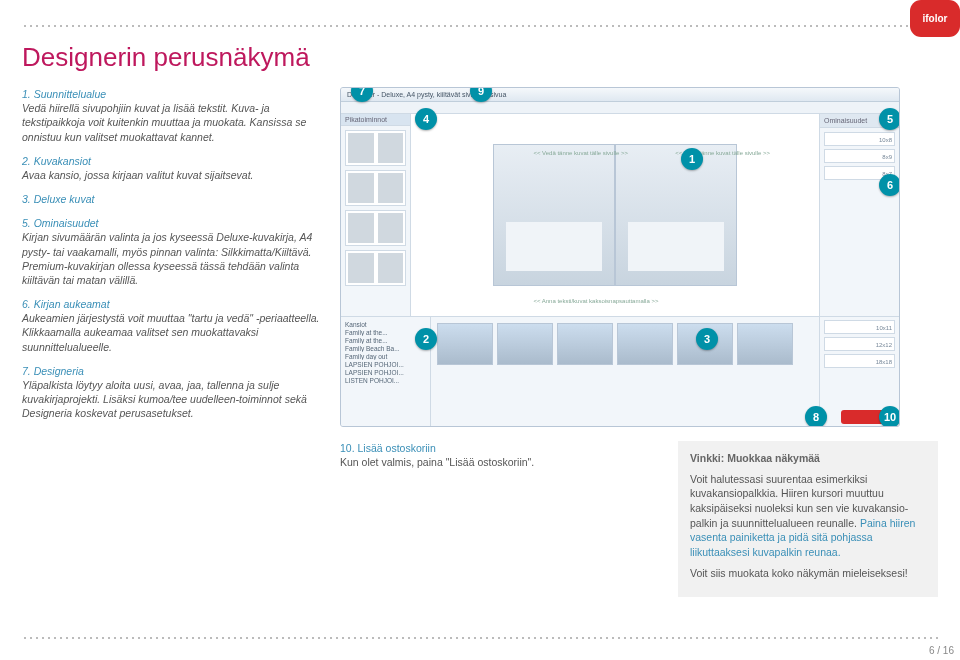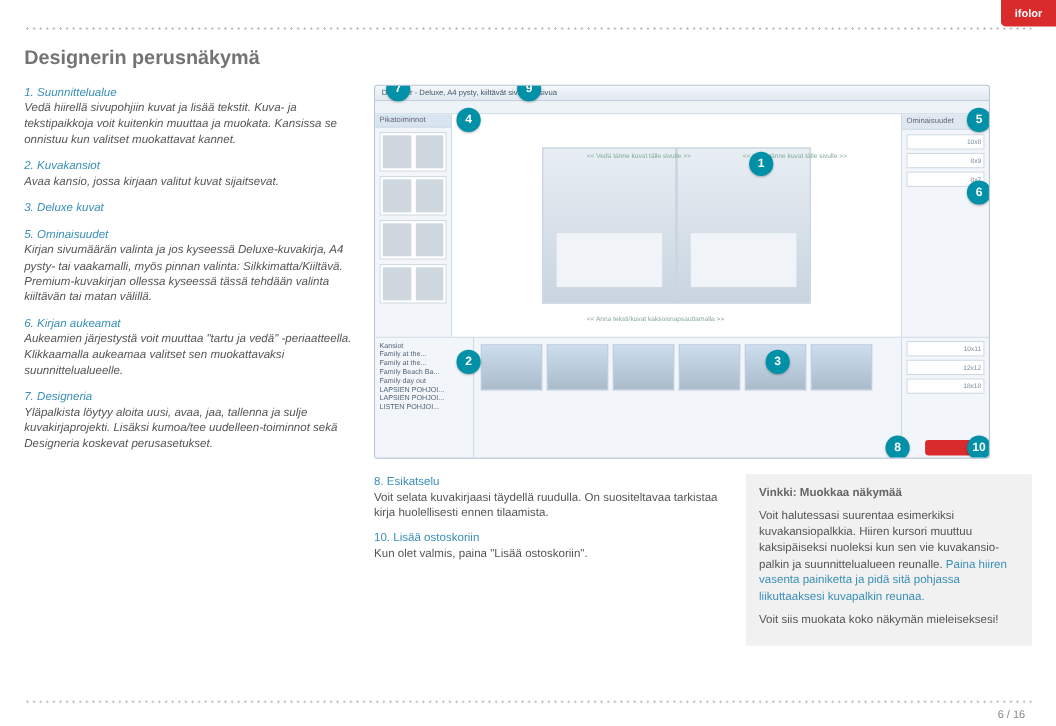--- a/index.html
+++ b/index.html
@@ -1,22 +1,22 @@
 <!DOCTYPE html>
 <html><head>
 <meta charset="utf-8">
 <style>
   * { margin:0; padding:0; box-sizing:border-box; }
   body { width:960px; height:660px; font-family:Arial,Helvetica,sans-serif; background:#fff; position:relative; overflow:hidden; }
   .page { position:relative; width:100%; height:100%; padding:18px 22px 12px 22px; }
-  .logo { position:absolute; top:0; right:0; width:50px; height:24px; background:#d92b2b; color:#fff; font-size:10px; font-weight:bold; display:flex; align-items:center; justify-content:center; border-bottom-left-radius:4px; }
+  .logo { position:absolute; top:0; right:0; width:50px; height:37px; background:#d92b2b; color:#fff; font-size:10px; font-weight:bold; display:flex; align-items:center; justify-content:center; border-bottom-left-radius:4px;border-radius:11px; }
   .dots-top,.dots-bot { height:4px; background-image:radial-gradient(circle,#bbb 1px,transparent 1px); background-size:6px 4px; background-repeat:repeat-x; }
   .dots-top{ margin:6px 0 14px; }
   .dots-bot{ position:absolute; bottom:20px; left:22px; right:22px; }
-  .title { color:#737373; font-size:18px; font-weight:bold; margin-bottom:14px; }
+  .title { color:#be185d; font-size:26px; font-weight:normal; margin-bottom:14px; }
   .cols { display:flex; gap:18px; }
   .left { width:300px; font-size:10.5px; line-height:1.35; color:#555; }
   .left ol { list-style:none; }
   .left li { margin-bottom:10px;font-style:italic; }
   .num { color:#3a8fb7; display:inline; }
   .hd { color:#3a8fb7; display:inline; }
   .left p { display:inline; }
   .right { flex:1; position:relative; }
   .shot { position:relative; width:560px; height:340px; background:#e8eef4; border:1px solid #b8c6d6; border-radius:3px; overflow:hidden; font-size:7px; color:#667; }
   .shot-top { height:14px; background:linear-gradient(#f5f8fb,#dfe8f1); border-bottom:1px solid #c0cedb; padding-left:6px; line-height:14px; font-size:7px; color:#456; }
@@ -49,21 +49,21 @@
   .b4{top:-8px;left:129px;} .b5{top:20px;right:-2px;} .b6{top:86px;right:-2px;}
   .b7{top:-8px;left:10px;} .b8{bottom:-2px;right:66px;} .b9{top:20px;left:74px;}
   .b10{bottom:-2px;right:-2px;}
   .below { display:flex; gap:24px; margin-top:14px; font-size:10.5px; line-height:1.35; color:#555; }
   .below .col { flex:1; }
   .below li { margin-bottom:8px; list-style:none; }
   .tipbox { flex:0 0 260px; background:#f1f1f1; padding:10px 12px; font-size:10.5px; line-height:1.4; color:#555; }
   .tipbox .tt { color:#666; font-weight:600; margin-bottom:6px; }
   .tipbox p{ margin-bottom:6px; }
   .b { color:#3a8fb7; }
-  .pager { position:absolute; bottom:4px; right:28px; font-size:10px; color:#888; }
+  .pager { position:absolute; bottom:4px; right:6px; font-size:10px; color:#888; }
 </style>
 </head>
 <body>
 
 <div class="page">
   <div class="logo">ifolor</div>
   <div class="dots-top"></div>
   <h1 class="title">Designerin perusnäkymä</h1>
 
   <div class="cols">
@@ -155,21 +155,20 @@
         <div class="badge b5">5</div>
         <div class="badge b6">6</div>
         <div class="badge b2" style="top:240px;">2</div>
         <div class="badge b3" style="top:240px;">3</div>
         <div class="badge b8" style="bottom:-2px;right:72px;">8</div>
         <div class="badge b10">10</div>
       </div>
 
       <div class="below">
         <div class="col">
-          <li><span class="num">8.</span> <span class="hd">Esikatselu</span><br><p>Voit selata kuvakirjaasi täydellä ruudulla. On suositeltavaa tarkistaa kirja huolellisesti ennen tilaamista.</p></li>
           <li><span class="num">10.</span> <span class="hd">Lisää ostoskoriin</span><br><p>Kun olet valmis, paina "Lisää ostoskoriin".</p></li>
         </div>
         <div class="tipbox">
           <div class="tt">Vinkki: Muokkaa näkymää</div>
           <p><span>Voit halutessasi suurentaa esimerkiksi kuvakansiopalkkia. Hiiren kursori muuttuu kaksipäiseksi nuoleksi kun sen vie kuvakansio­palkin ja suunnittelualueen reunalle. </span><span class="b">Paina hiiren vasenta painiketta ja pidä sitä pohjassa liikuttaaksesi kuvapalkin reunaa.</span></p>
           <p>Voit siis muokata koko näkymän mieleiseksesi!</p>
         </div>
       </div>
     </div>
   </div>

